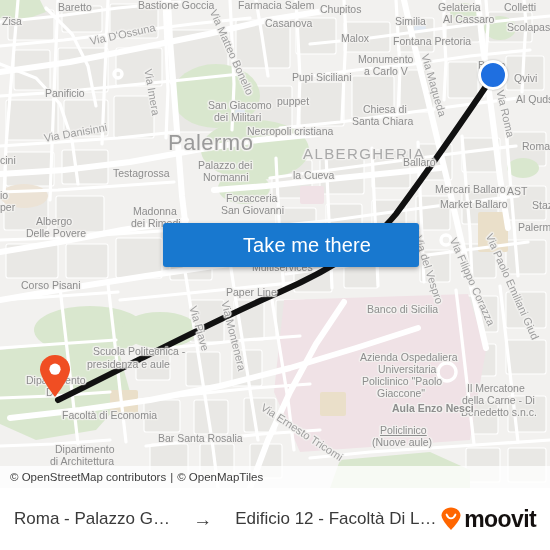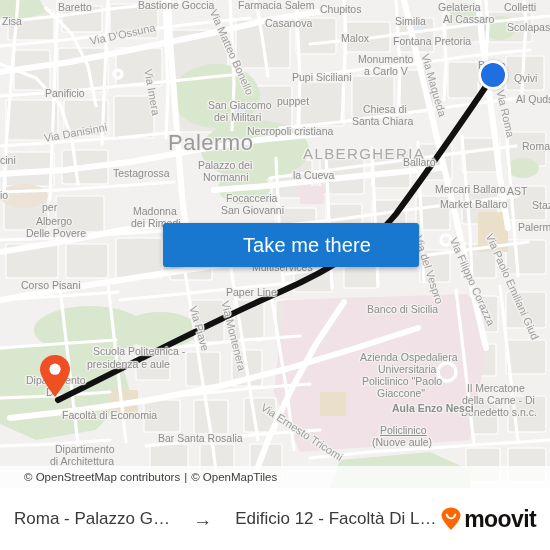--- a/index.html
+++ b/index.html
@@ -54,21 +54,21 @@
     font-size:20px;display:flex;align-items:center;justify-content:center;
     box-shadow:0 2px 5px rgba(0,0,0,.30);cursor:pointer;
     letter-spacing:.1px;
   }
 
   
   #attribution{
     position:absolute;left:0;bottom:0;width:550px;height:22px;
     background:rgba(255,255,255,.78);
     display:flex;align-items:center;
-    font-size:11.5px;color:#3c3c3c;padding-left:24px;box-sizing:border-box;
+    font-size:11.5px;color:#3c3c3c;padding-left:10px;box-sizing:border-box;
   }
   #attribution .sep{margin:0 4px;color:#3c3c3c;}
 
   
   #footer{
     position:absolute;left:0;top:488px;width:550px;height:62px;
     background:#ffffff;display:flex;align-items:center;
     box-sizing:border-box;padding:0 14px;
   }
   .trip{display:flex;align-items:center;flex:1;min-width:0;gap:23px;justify-content:space-between;}
@@ -339,21 +339,21 @@
         <div class="lbl" style="left: 462px; top: 395px;">della Carne - Di</div>
         <div class="lbl" style="left: 461px; top: 407px;">Benedetto s.n.c.</div>
         <div class="lbl" style="left: 392px; top: 403px; font-weight: bold;">Aula Enzo Nesci</div>
         <div class="lbl" style="left: 158px; top: 433px;">Bar Santa Rosalia</div>
         <div class="lbl" style="left: 380px; top: 425px; text-decoration: underline;">Policlinico</div>
         <div class="lbl" style="left: 372px; top: 437px;">(Nuove aule)</div>
         <div class="lbl" style="left: 55px; top: 444px;">Dipartimento</div>
         <div class="lbl" style="left: 50px; top: 456px;">di Architettura</div>
         <div class="lbl" style="left: 0px; top: 155px;">cini</div>
         <div class="lbl" style="left: 0px; top: 190px;">io</div>
-        <div class="lbl" style="left: 0px; top: 202px; padding-left: 42px;">per</div>
+        <div class="lbl" style="left: 0px; top: 202px;">per</div>
       </div>
     <div id="street-labels">
         <div class="lbl street" style="left: 90px; top: 35px; transform: rotate(-12deg);">Via D'Ossuna</div>
         <div class="lbl street" style="left: 148px; top: 63px; transform: rotate(80deg);">Via Imera</div>
         <div class="lbl street" style="left: 44px; top: 132px; transform: rotate(-10deg);">Via Danisinni</div>
         <div class="lbl street" style="left: 213px; top: 4px; transform: rotate(66deg);">Via Matteo Bonello</div>
         <div class="lbl street" style="left: 425px; top: 48px; transform: rotate(74deg);">Via Maqueda</div>
         <div class="lbl street" style="left: 500px; top: 84px; transform: rotate(77deg);">Via Roma</div>
         <div class="lbl street" style="left: 193px; top: 300px; transform: rotate(74deg);">Via Piave</div>
         <div class="lbl street" style="left: 225px; top: 295px; transform: rotate(76deg);">Via Montenera</div>

